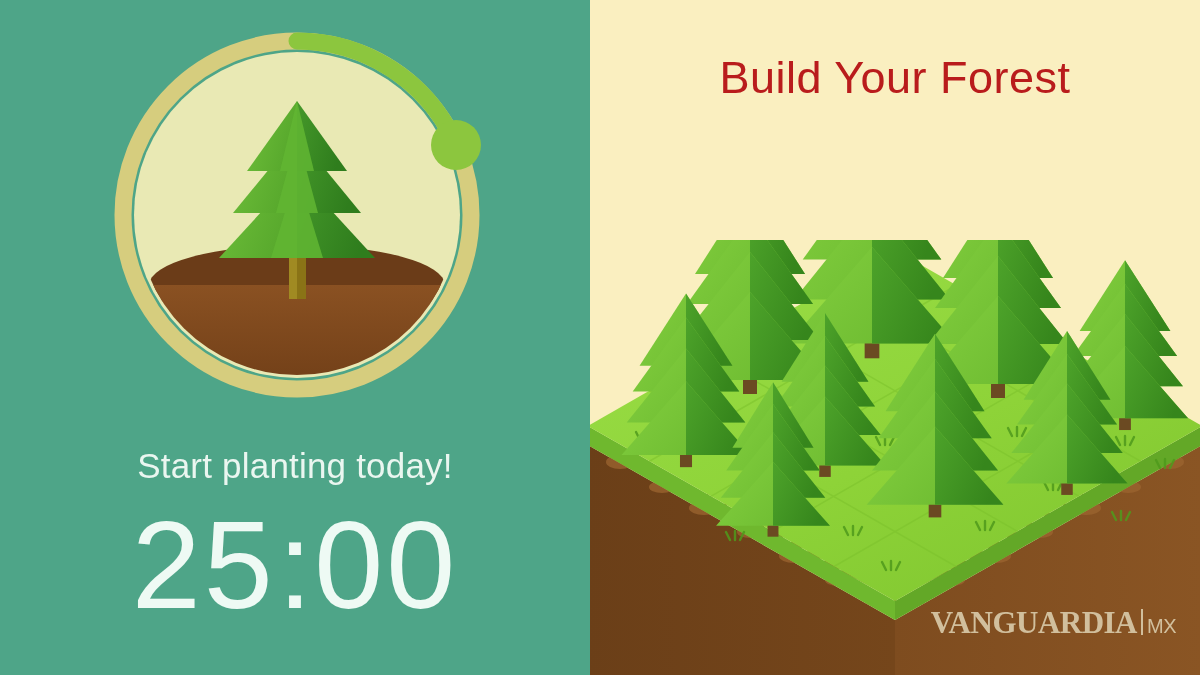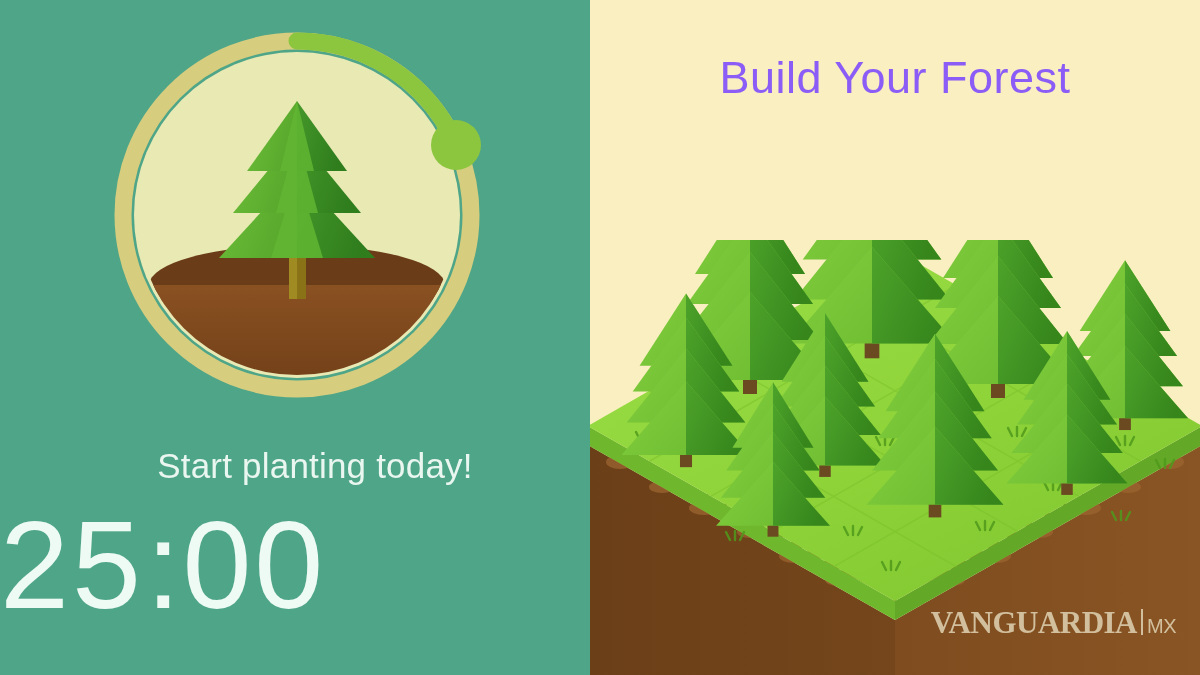--- a/index.html
+++ b/index.html
@@ -38,28 +38,28 @@
     position: absolute;
     left: 0;
     top: 446px;
     width: 590px;
     text-align: center;
     color: #eaf6f0;
     font-size: 35px;
     font-weight: 400;
     letter-spacing: 0.2px;
     white-space: nowrap;
-    margin-left: 20px;
   }
 
   #countdown {
     position: absolute;
     left: 0;
     top: 500px;
     width: 590px;
+    text-align: center;
     color: #eefaf4;
     font-size: 124px;
     font-weight: 300;
     line-height: 1.05;
     letter-spacing: 3px;
     white-space: nowrap;
   }
   #countdown .colon { letter-spacing: 0; padding: 0 2px; }
 
   
@@ -71,21 +71,21 @@
     background: #faefc0;
     overflow: hidden;
   }
 
   #forest-title {
     position: absolute;
     left: 0;
     top: 52px;
     width: 610px;
     text-align: center;
-    color: #8b5cf6;
+    color: #b91c1c;
     font-size: 45px;
     font-weight: 400;
     letter-spacing: 0.5px;
     white-space: nowrap;
   }
 
   #forest-scene {
     position: absolute;
     left: -10px;
     top: 240px;

